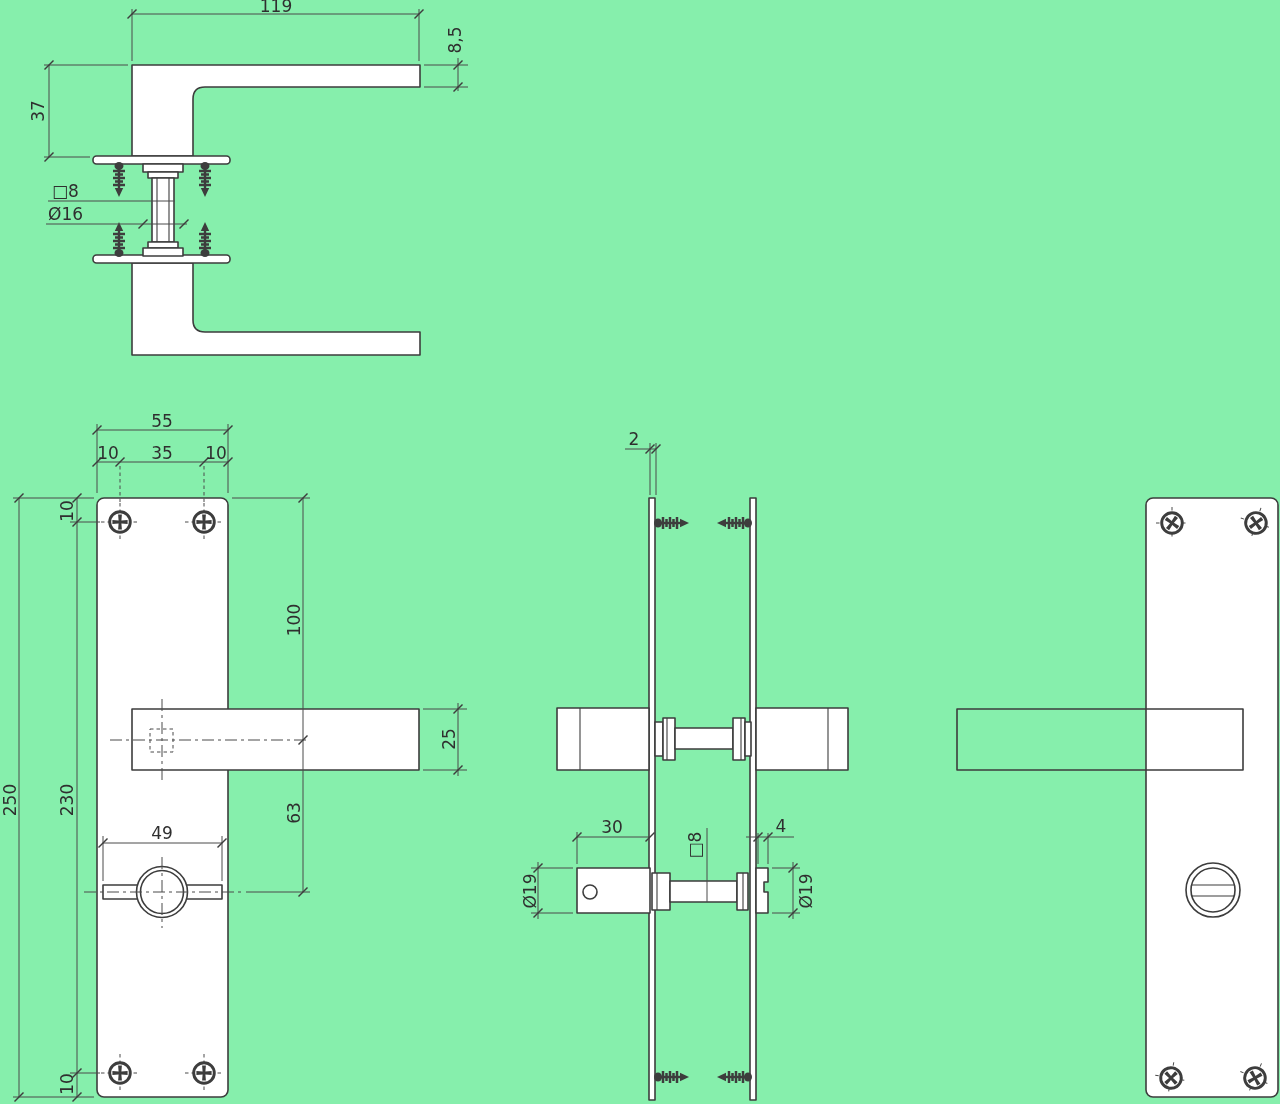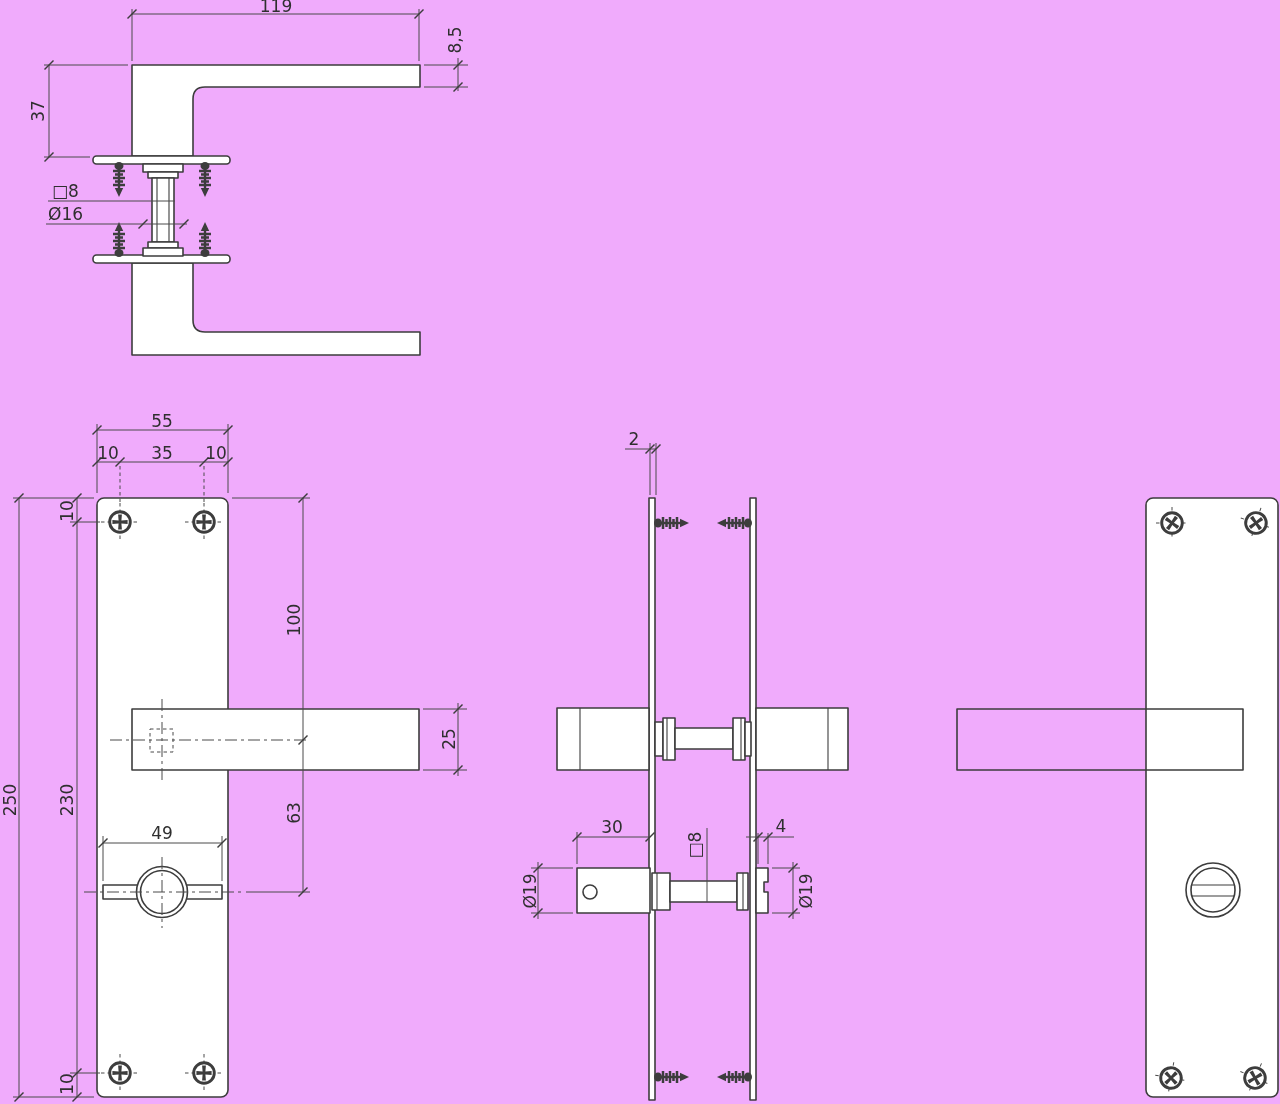--- a/index.html
+++ b/index.html
@@ -1,16 +1,16 @@
 <!DOCTYPE html>
 <html><head>
 <meta charset="utf-8">
 <style>
   html,body { margin:0; padding:0; background:#ffffff; }
-  .stage { width:1280px; height:1104px; position:relative; background:#f0abfc; }
+  .stage { width:1280px; height:1104px; position:relative; background:#86efac; }
   svg { display:block; }
   
   .part   { fill:#ffffff; stroke:#3d3d3d; stroke-width:1.6; stroke-linejoin:round; }
   .partnf { fill:none;    stroke:#3d3d3d; stroke-width:1.6; stroke-linejoin:round; }
   .inner  { fill:none;    stroke:#3d3d3d; stroke-width:1.1; }
   
   .dim  { fill:none; stroke:#4a4a4a; stroke-width:1; }
   .ctr  { fill:none; stroke:#4a4a4a; stroke-width:1; stroke-dasharray:12 4 3 4; }
   .hair { fill:none; stroke:#4a4a4a; stroke-width:1; stroke-dasharray:3.5 3; }
   .tick { stroke:#3d3d3d; stroke-width:1.5; }

